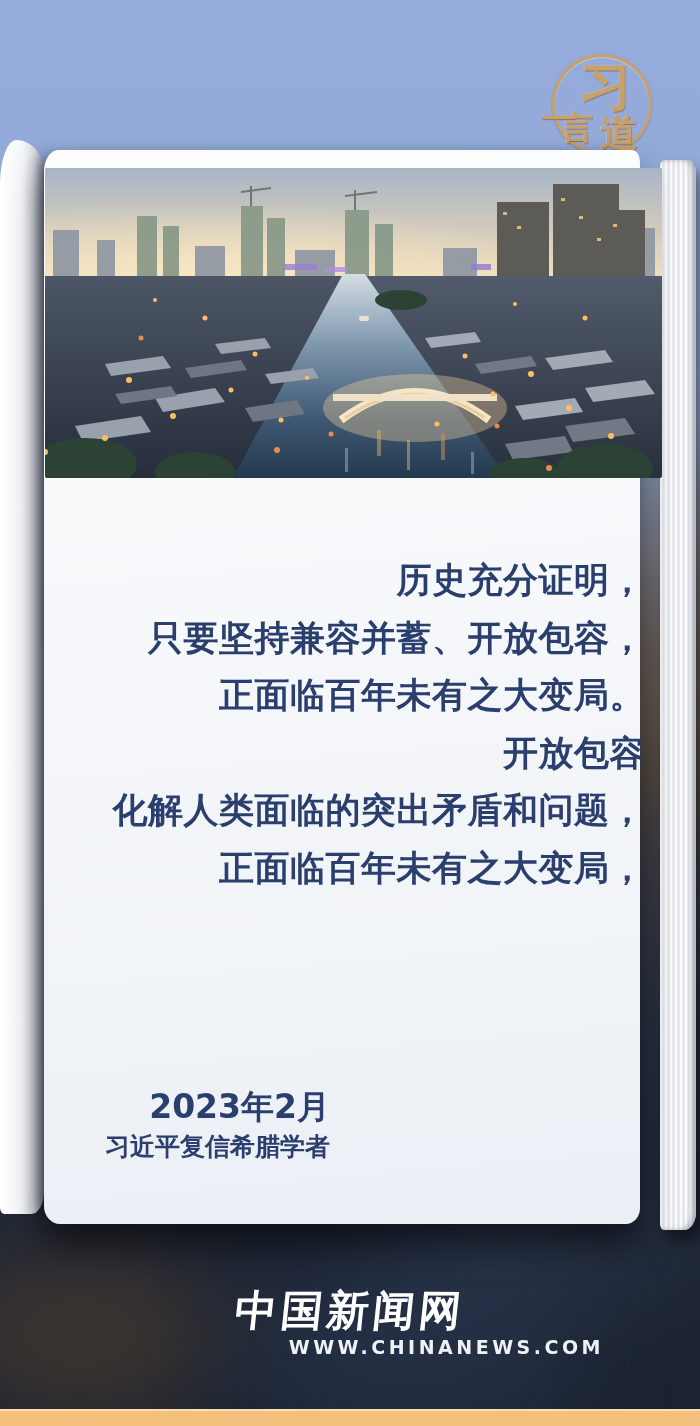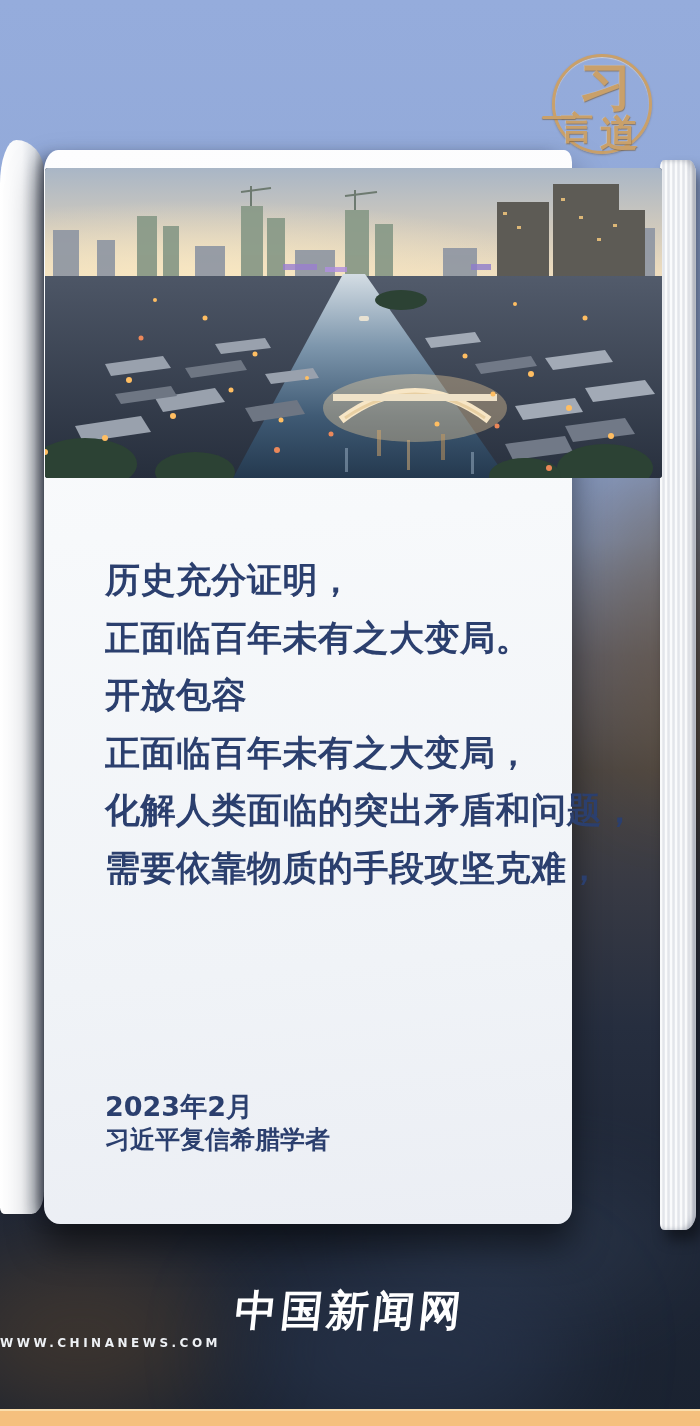--- a/index.html
+++ b/index.html
@@ -31,44 +31,44 @@
   .seal .c-top{left:30px;top:8px;font-size:52px;}
   .seal .c-left{left:11px;top:60px;font-size:32px;}
   .seal .c-right{left:50px;top:62px;font-size:38px;}
   .seal .bar{position:absolute;left:-8px;top:64px;width:34px;height:3px;background:var(--accent-gold);
     border-radius:2px;box-shadow:0 1px 1px rgba(110,75,30,.5);}
 
   
   .left-curl{position:absolute;left:0;top:140px;width:44px;height:1074px;
     background:linear-gradient(90deg,#ffffff 0%,#f6f7f9 50%,#d9dde3 78%,#a7adb7 96%,#8d939e 100%);
     border-radius:26px 44px 20px 8px / 70px 50px 36px 10px;}
-  .main-page{position:absolute;left:44px;top:150px;width:528px;height:1074px;
+  .main-page{position:absolute;left:44px;top:150px;width:596px;height:1074px;
     background:linear-gradient(175deg,#fdfdfe 0%,#f7f9fb 35%,#f0f3f7 75%,#ebeef4 100%);
     border-radius:14px 8px 14px 16px / 22px 12px 16px 18px;
-    box-shadow:-12px 0 16px -8px rgba(18,22,38,.55), 0 22px 34px rgba(0,0,0,.5);}
+    box-shadow:-12px 0 16px -8px rgba(18,22,38,.55), 0 22px 34px rgba(0,0,0,.5);text-align:right;}
   .page-stack{position:absolute;left:660px;top:160px;width:36px;height:1070px;
     background:repeating-linear-gradient(90deg,#fafbfc 0px,#fafbfc 2px,#d8dbe1 3px,#edeff3 4px,#e2e5ea 5px);
     border-radius:4px 8px 12px 4px / 8px 14px 18px 6px;
     box-shadow:inset -4px 0 5px rgba(120,126,140,.55), 6px 10px 14px rgba(0,0,0,.45);}
 
   .photo{position:absolute;left:1px;top:18px;width:617px;height:310px;overflow:hidden;
     border-radius:3px;background:#3a4252;}
 
   .quote{position:absolute;left:61px;top:402px;width:540px;color:var(--quote-text);
     font-weight:700;font-size:35px;line-height:57.5px;letter-spacing:.5px;}
   .attrib{position:absolute;left:61px;top:940px;color:var(--quote-text);font-weight:700;}
-  .attrib .date{font-size:27px;line-height:34px;}
-  .attrib .source{font-size:25px;line-height:32px;margin-top:0;}
+  .attrib .date{font-size:33px;line-height:34px;}
+  .attrib .source{font-size:25px;line-height:32px;margin-top:7px;}
 
   
   .footer-brand{position:absolute;left:0;top:1288px;width:700px;text-align:center;color:#ffffff;
     font-family:"DejaVu Serif","Liberation Serif",serif;font-weight:bold;font-size:42px;line-height:46px;
     transform:skewX(-6deg);letter-spacing:4px;}
-  .footer-url{position:absolute;left:0;top:1336px;width:604px;text-align:left;color:#eef1f5;
-    font-size:12px;letter-spacing:3.5px;font-weight:600;}
+  .footer-url{position:absolute;left:0;top:1336px;width:604px;text-align:right;color:#eef1f5;
+    font-size:19px;letter-spacing:3.5px;font-weight:600;}
   .footer-strip{position:absolute;left:0;top:1409px;width:700px;height:17px;
     background:var(--footer-strip);box-shadow:inset 0 2px 0 #fbdfae;}
 </style>
 </head>
 <body>
 
 <div class="blob blob-brown-right"></div>
 <div class="blob blob-slate"></div>
 <div class="blob blob-brown-left"></div>
 <div class="blob blob-blue-center"></div>
@@ -238,25 +238,25 @@
           <rect x="362" y="272" width="3" height="30" fill="#e0b478"></rect>
         <rect x="396" y="266" width="4" height="26" fill="#c89a5e"></rect>
           <rect x="300" y="280" width="3" height="24" fill="#9fb4c8"></rect>
         <rect x="426" y="284" width="3" height="22" fill="#9fb4c8"></rect>
       </g>
     </svg>
   </div>
 
   <div class="quote">
     <div>历史充分证明，</div>
+    <div>只要坚持兼容并蓄、开放包容，</div>
     <div>正面临百年未有之大变局。</div>
     <div>开放包容</div>
+    <div>化解人类面临的突出矛盾和问题，</div>
     <div>正面临百年未有之大变局，</div>
-    <div>化解人类面临的突出矛盾和问题，</div>
-    <div>需要依靠物质的手段攻坚克难，</div>
   </div>
 
   <div class="attrib">
     <div class="date">2023年2月</div>
     <div class="source">习近平复信希腊学者</div>
   </div>
 </div>
 
 <div class="footer-brand">中国新闻网</div>
 <div class="footer-url">WWW.CHINANEWS.COM</div>

